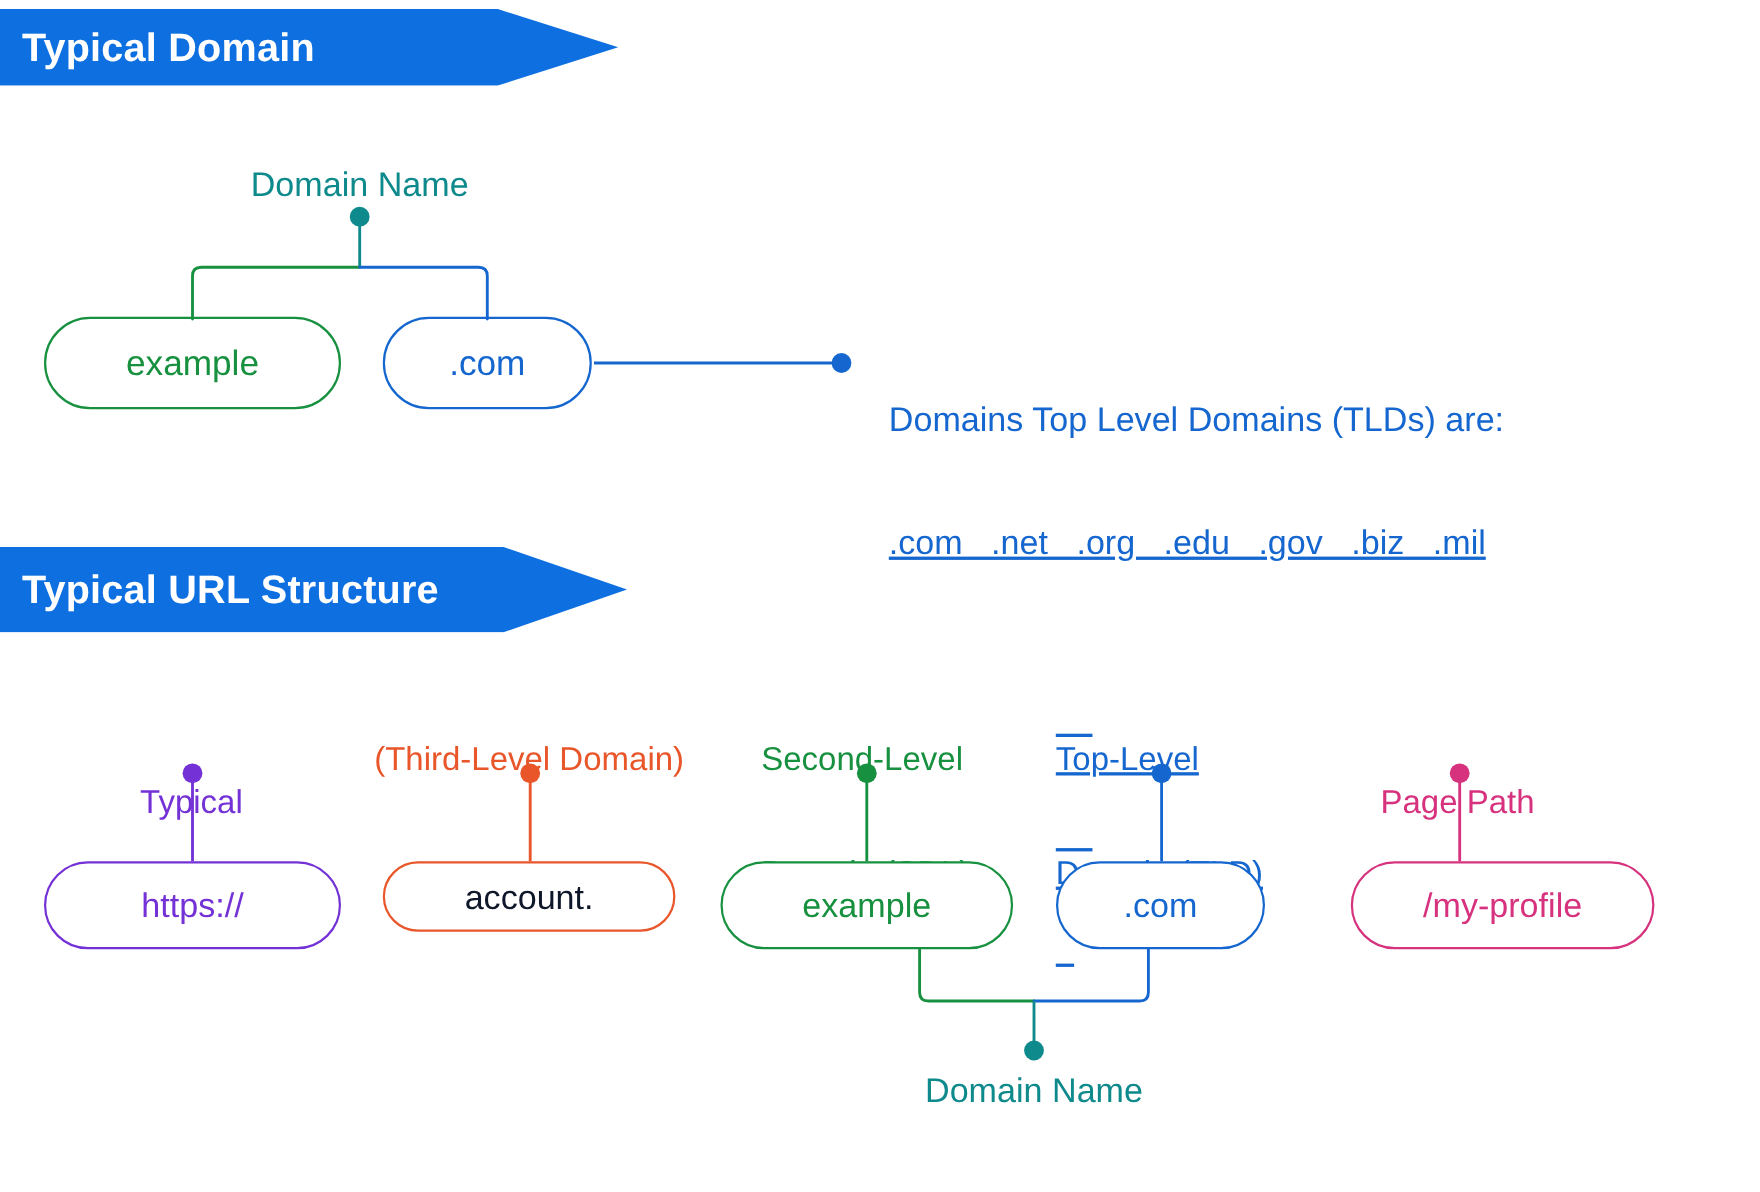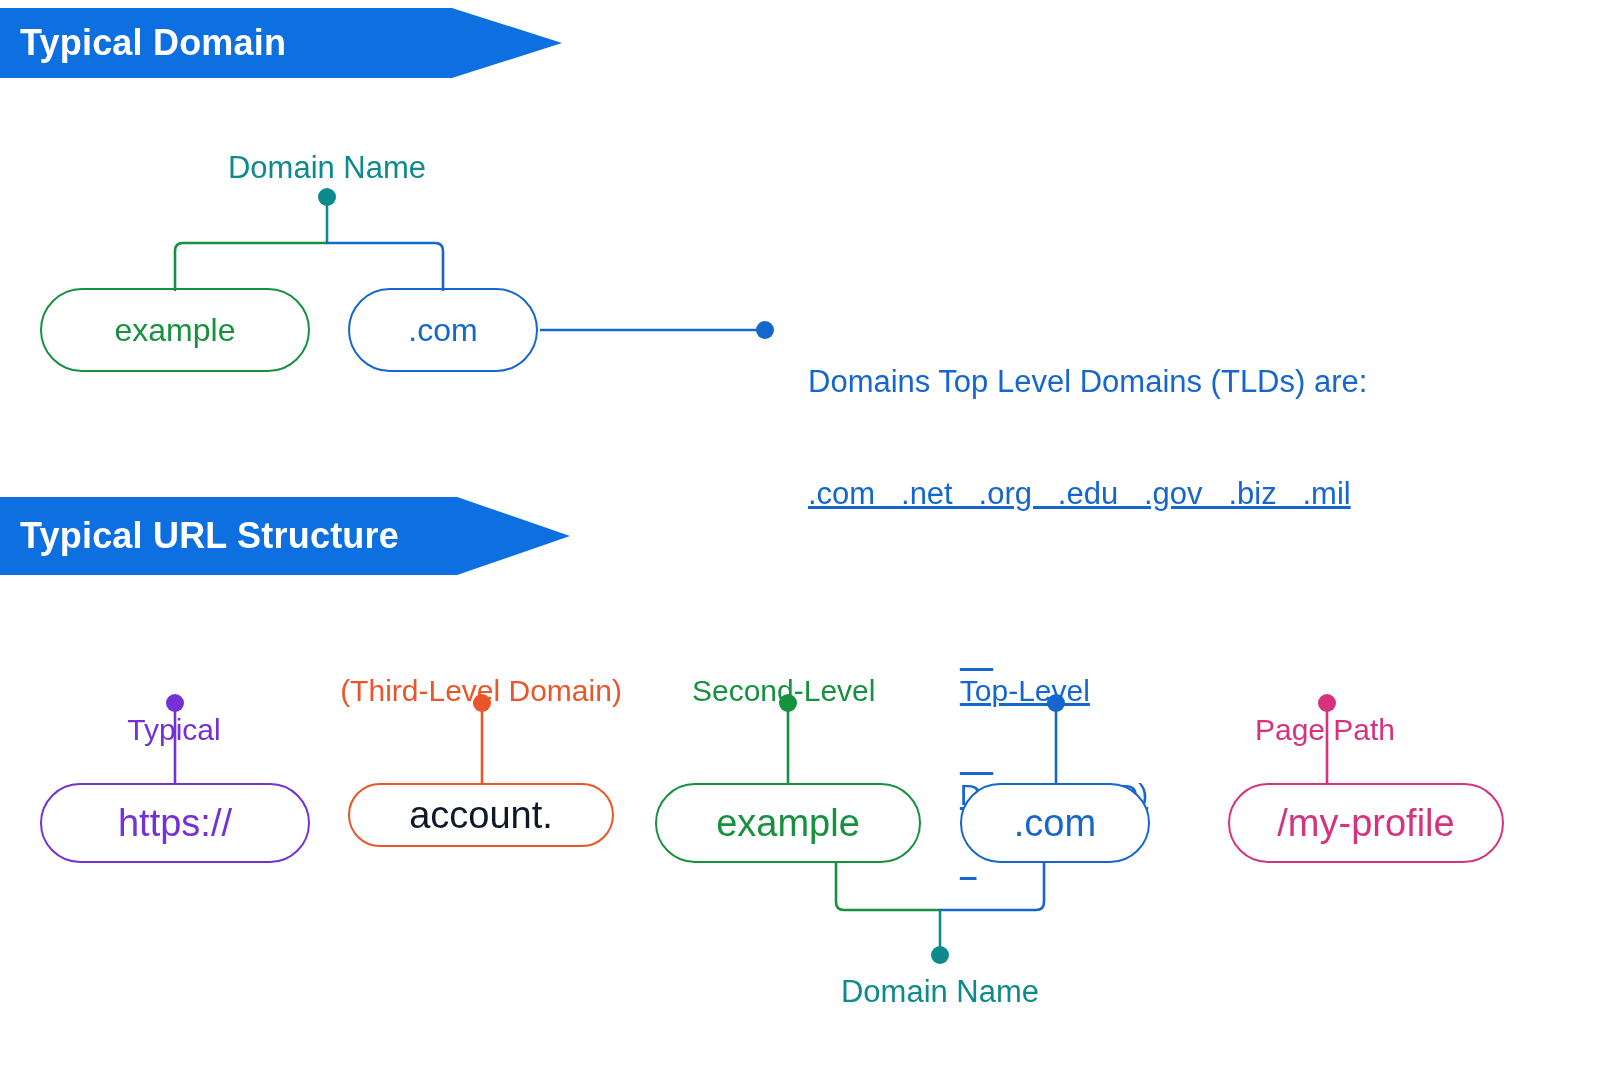--- a/index.html
+++ b/index.html
@@ -59,21 +59,21 @@
   
   .pill {
     position: absolute;
     box-sizing: border-box;
     border: 2.5px solid #000;
     border-radius: 999px;
     background: #ffffff;
     display: flex;
     align-items: center;
     justify-content: center;
-    font-size: 38px;
+    font-size: 31px;
     line-height: 1;
     white-space: nowrap;
   }
   .pill.big { font-size: 32px; }
 
   
   .txt {
     position: absolute;
     line-height: 1.16;
     white-space: pre;

